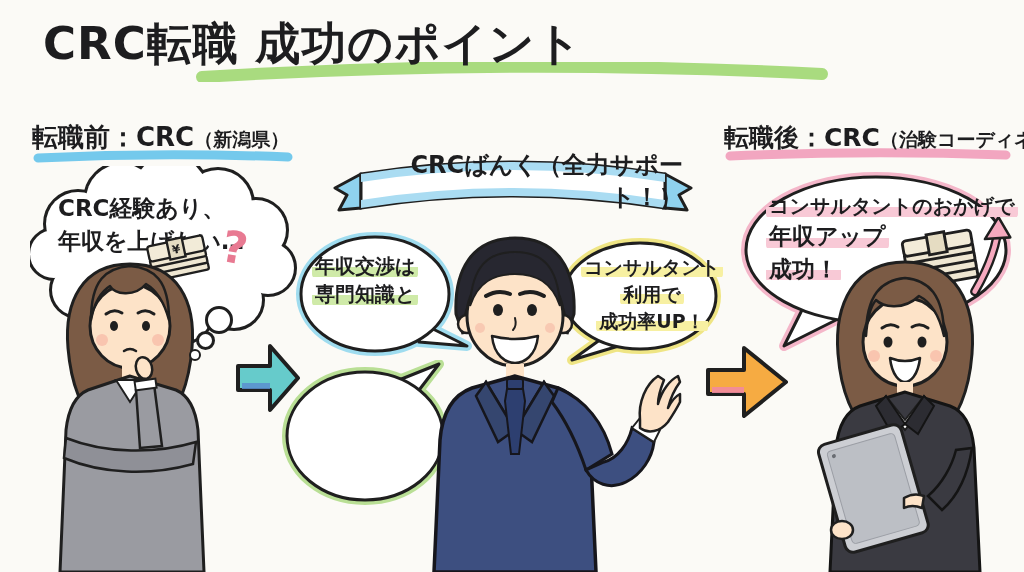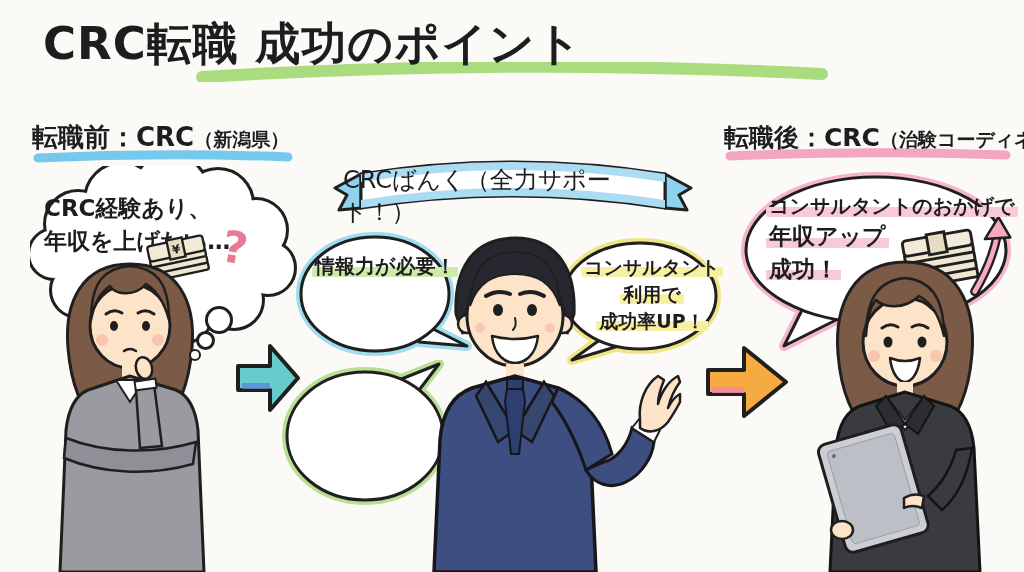--- a/index.html
+++ b/index.html
@@ -67,21 +67,21 @@
         <circle cx="226" cy="64" r="30"></circle>
         <circle cx="238" cy="102" r="26"></circle>
       <circle cx="204" cy="134" r="28"></circle>
         <circle cx="152" cy="146" r="30"></circle>
         <circle cx="96" cy="144" r="28"></circle>
       <circle cx="48" cy="124" r="26"></circle>
         <circle cx="24" cy="88" r="24"></circle>
       <ellipse cx="134" cy="88" rx="112" ry="66"></ellipse>
     </g>
   </svg>
-  <div class="abs btxt" style="left:44px;top:192px;font-size:23px;z-index:2">
+  <div class="abs btxt" style="left:58px;top:192px;font-size:23px;z-index:2">
     <span class="line">CRC経験あり、</span>
     <span class="line">年収を上げたい…</span>
   </div>
 
   <svg class="abs" style="left:146px;top:232px;transform:rotate(-12deg);z-index:2" width="64" height="52" viewBox="0 0 66 52">
     <g stroke="#1f1f1f" stroke-width="2.4" fill="#efe7d2">
       <rect x="4" y="36" width="58" height="8" rx="2"></rect>
       <rect x="4" y="29" width="58" height="8" rx="2"></rect>
       <rect x="4" y="22" width="58" height="8" rx="2"></rect>
       <rect x="4" y="8" width="58" height="16" rx="3" fill="#f2ebd8"></rect>
@@ -120,30 +120,31 @@
     <path d="M8,43 L36,43 L36,49 L8,49 Z" fill="#5b8fd0" opacity="0.85"></path>
   </svg>
 
   <svg class="abs z2" style="left:333px;top:150px" width="360" height="74" viewBox="0 0 360 74">
     <path d="M28,24 L2,38 L14,45 L6,60 L28,58 Z" fill="#8fd2ee" stroke="#1f1f1f" stroke-width="3" stroke-linejoin="round"></path>
     <path d="M332,24 L358,38 L346,45 L354,60 L332,58 Z" fill="#8fd2ee" stroke="#1f1f1f" stroke-width="3" stroke-linejoin="round"></path>
     <path d="M28,24 Q180,0 332,24 L332,58 Q180,34 28,58 Z" fill="#ffffff" stroke="#1f1f1f" stroke-width="3"></path>
     <path d="M28,24 Q180,0 332,24 L332,32 Q180,8 28,32 Z" fill="#aadcf2"></path>
     <path d="M28,50 Q180,26 332,50 L332,58 Q180,34 28,58 Z" fill="#aadcf2"></path>
   </svg>
-  <div class="abs" style="left:343px;top:164px;width:340px;text-align:left;font-size:24px;font-weight:400;z-index:3">CRCばんく（全力サポート！）</div>
+  <div class="abs" style="left:343px;top:149px;width:340px;text-align:right;font-size:24px;font-weight:700;z-index:3">CRCばんく（全力サポート！）</div>
 
   <svg class="abs z2" style="left:295px;top:232px" width="180" height="136" viewBox="0 0 180 136">
     <polygon points="128,92 172,114 124,110" fill="#ffffff" stroke="#9fdcef" stroke-width="10" stroke-linejoin="round"></polygon>
     <ellipse cx="80" cy="62" rx="74" ry="57" fill="none" stroke="#9fdcef" stroke-width="10"></ellipse>
     <polygon points="128,92 172,114 124,110" fill="#ffffff" stroke="#1f1f1f" stroke-width="3" stroke-linejoin="round"></polygon>
     <ellipse cx="80" cy="62" rx="74" ry="57" fill="#ffffff" stroke="#1f1f1f" stroke-width="3"></ellipse>
   </svg>
   <div class="abs btxt" style="left:312px;top:252px;font-size:20px">
-    <span class="line"><span class="hl hl-green">情報力が必要！</span></span>
+    <span class="line"><span class="hl hl-green">年収交渉は</span></span>
+    <span class="line"><span class="hl hl-green">専門知識と</span></span>
   </div>
 
   <svg class="abs z2" style="left:281px;top:360px" width="176" height="146" viewBox="0 0 176 146">
     <polygon points="118,20 158,4 132,38" fill="#ffffff" stroke="#b9df95" stroke-width="10" stroke-linejoin="round"></polygon>
     <ellipse cx="84" cy="76" rx="78" ry="64" fill="none" stroke="#b9df95" stroke-width="10"></ellipse>
     <polygon points="118,20 158,4 132,38" fill="#ffffff" stroke="#1f1f1f" stroke-width="3" stroke-linejoin="round"></polygon>
     <ellipse cx="84" cy="76" rx="78" ry="64" fill="#ffffff" stroke="#1f1f1f" stroke-width="3"></ellipse>
   </svg>
 
   <svg class="abs z2" style="left:556px;top:238px" width="168" height="128" viewBox="0 0 168 128">

